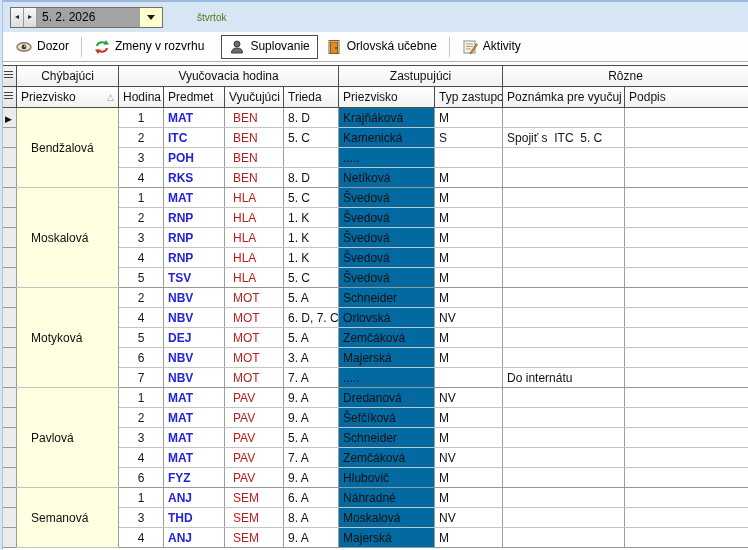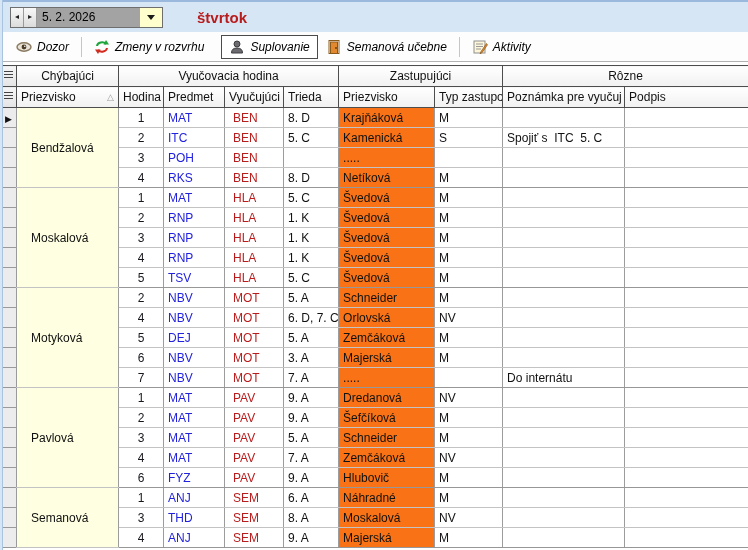--- a/index.html
+++ b/index.html
@@ -10,48 +10,48 @@
   
   .frame-left { position:absolute; left:0; top:0; width:3px; height:100%; background:#d7e6f5; border-right:1px solid #a9c3e0; z-index:50; }
 
   
   .topbar { height:32px; background:#d7e6f5; border-top:2px solid #9bb9dc; display:flex; align-items:center; padding-left:10px; }
   .date-control { display:flex; align-items:stretch; height:21px; border:1px solid #6e6e6e; background:#ffffcd; }
   .spin { width:13px; background:linear-gradient(#f8f8f8,#dcdcdc); border:none; border-right:1px solid #9a9a9a; font-size:8px; color:#222; display:flex; align-items:center; justify-content:center; cursor:pointer; line-height:1; }
   .date-text { width:103px; padding:0 5px; display:flex; align-items:center; background:#a3a3a3; color:#000; }
   .dd-btn { width:22px; display:flex; align-items:center; justify-content:center; background:#ffffcd; cursor:pointer; }
   .dd-arrow { width:0; height:0; border-left:4px solid transparent; border-right:4px solid transparent; border-top:5px solid #1a1a1a; }
-  .day-label { margin-left:34px; font-weight:bold; font-size:15px; color:#b91c1c; }
+  .day-label { margin-left:34px; font-weight:normal; font-size:10px; color:#4d7c0f; }
 
   
   .toolbar { height:30px; background:#fdfdfd; display:flex; align-items:center; padding-left:8px; border-bottom:1px solid #b2b2b2; }
-  .tbtn { display:flex; align-items:center; gap:5px; padding:3px 7px; border:1px solid transparent; color:#000; cursor:pointer; white-space:nowrap;font-style:italic; }
+  .tbtn { display:flex; align-items:flex-start; gap:5px; padding:3px 7px; border:1px solid transparent; color:#000; cursor:pointer; white-space:nowrap; }
   .tbtn.active { border:1px solid #4b4b4b; background:#fff;margin-left:9px; }
   .tsep { width:1px; height:20px; background:#c6c6c6; margin:0 4px; }
   .ticon { width:16px; height:16px; display:inline-flex; align-items:center; justify-content:center; }
 
   
   .grid-wrap { padding:3px 0 0 0; }
   table { border-collapse:collapse; table-layout:fixed; width:748px; }
   col.c-ind{width:16px} col.c-t{width:102px} col.c-h{width:45px} col.c-p{width:61px}
   col.c-v{width:59px} col.c-tr{width:55px} col.c-z{width:96px} col.c-ty{width:68px}
   col.c-n{width:122px} col.c-s{width:124px}
   th { font-weight:normal; background:linear-gradient(#ffffff,#f1f1f1); border:1px solid #4d4d4d; height:21px; padding:1px 4px; white-space:nowrap; overflow:hidden; text-align:left;margin-left:20px; }
   th.ghead { text-align:center; }
   th.icon-col { padding:0; text-align:center; background:linear-gradient(#f6f6f6,#e4e4e4); }
   .list-glyph { display:inline-block; width:9px; height:9px; background:repeating-linear-gradient(#444 0 1px, transparent 1px 3px); }
   .sort-tri { float:right; color:#9a9a9a; font-size:9px; line-height:14px; }
   td { height:20px; padding:1px 4px; border-right:1px solid #9c9c9c; border-bottom:1px solid #c3c3c3; white-space:nowrap; overflow:hidden; background:#fff; }
   tr.gend td { border-bottom:1px solid #979797; }
   td.ind { background:#ececec; border:1px solid #9a9a9a; padding:0; text-align:center; }
   td.teacher { background:#ffffe1; vertical-align:middle; border-right:1px solid #9c9c9c; padding-left:14px; }
   td.col-hodina { text-align:center; color:#16161c; }
-  td.col-predmet { color:#2222dd; }
+  td.col-predmet { color:#2222dd;font-weight:bold; }
   td.col-vyuc { color:#b91c1c;padding-left:8px; }
-  td.col-zast { background:#f97316; }
+  td.col-zast { background:#0369a1; }
   td.col-note { white-space:pre; }
   .cur-arrow { color:#111; font-size:9px; }
 </style>
 </head>
 <body>
 
 <div class="app">
   <div class="frame-left"></div>
 
   <div class="topbar">
@@ -105,21 +105,21 @@
       <span>Suplovanie</span>
     </div>
     <div class="tbtn">
       <span class="ticon">
         <svg width="16" height="16" viewBox="0 0 16 16">
             <rect x="3" y="1.5" width="10" height="13" fill="#fff" stroke="#8a5a1a"></rect>
             <rect x="4.5" y="3" width="7" height="11.5" fill="#e2892f" stroke="#8a5a1a"></rect>
             <circle cx="10" cy="9" r="0.9" fill="#5a3a10"></circle>
           </svg>
       </span>
-      <span>Semanová učebne</span>
+      <span>Orlovská učebne</span>
     </div>
     <div class="tsep"></div>
     <div class="tbtn">
       <span class="ticon">
         <svg width="16" height="16" viewBox="0 0 16 16">
             <rect x="2" y="2" width="11" height="12" fill="#fdf6d8" stroke="#8f8f8f"></rect>
             <line x1="4" y1="5" x2="11" y2="5" stroke="#9a9a9a"></line>
             <line x1="4" y1="7.5" x2="11" y2="7.5" stroke="#9a9a9a"></line>
             <line x1="4" y1="10" x2="9" y2="10" stroke="#9a9a9a"></line>
             <path d="M14.5 4.5 L9 12.5 L8 14.8 L10.2 13.5 L15.5 5.8 Z" fill="#e2892f" stroke="#7a4a10" stroke-width="0.6"></path>

